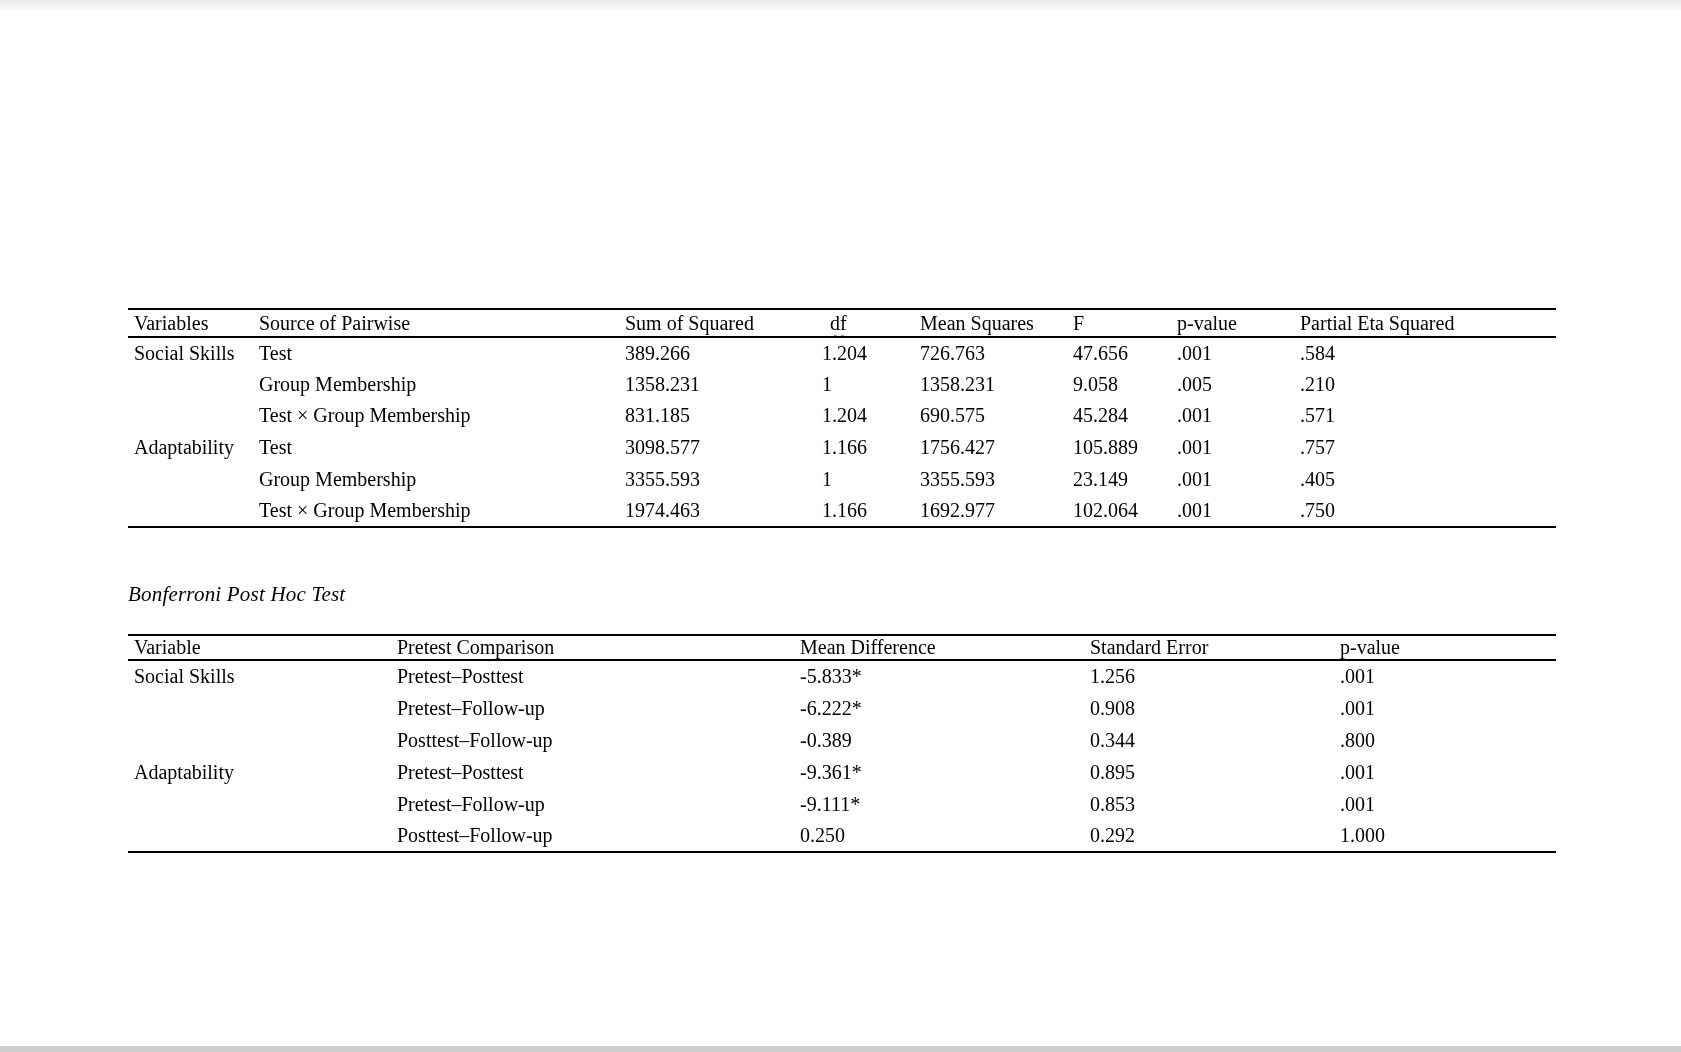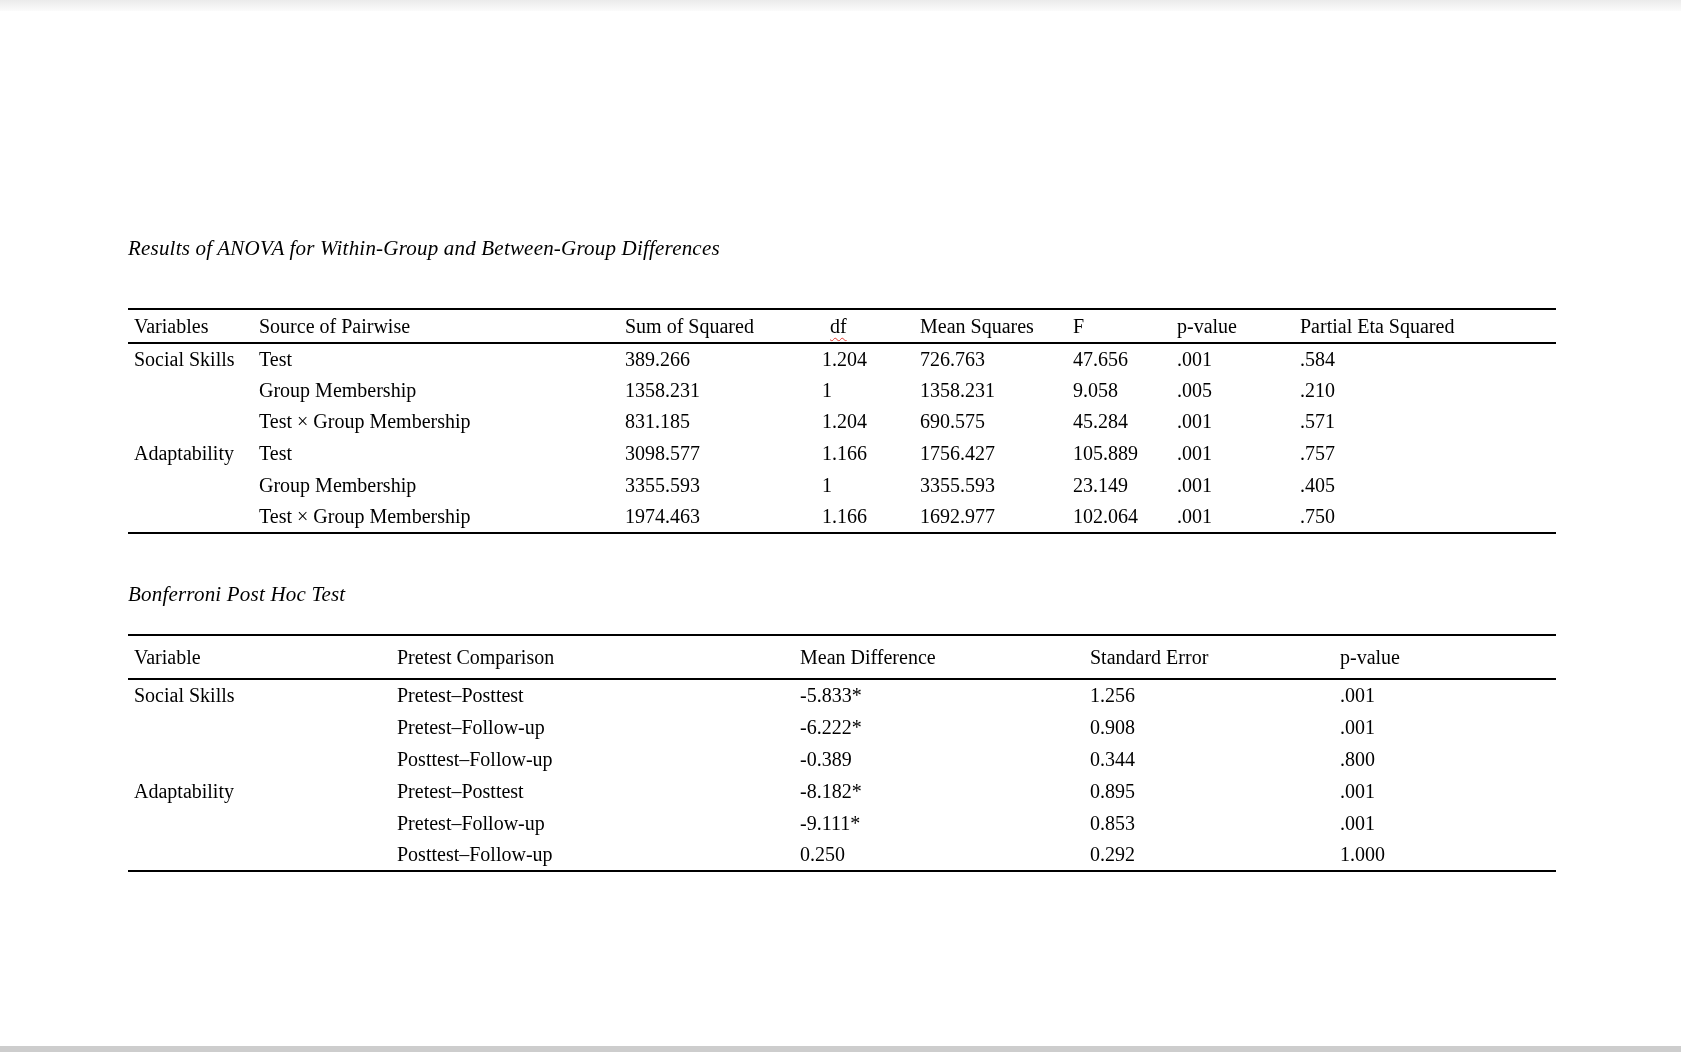--- a/index.html
+++ b/index.html
@@ -26,23 +26,23 @@
   #title2 { top:571px; }
   table {
     position:absolute; left:128px;
     border-collapse:collapse; table-layout:fixed;
     width:1428px; font-size:20px;
     border-top:2px solid #000; border-bottom:2px solid #000;
   }
   #table1 { top:297px; }
   #table2 { top:623px; }
   thead tr { border-bottom:2px solid #000; }
-  #table1 thead tr { height:34px; }
+  #table1 thead tr { height:28px; }
   #table1 tbody tr { height:31.6px; }
-  #table2 thead tr { height:44px; }
+  #table2 thead tr { height:25px; }
   #table2 tbody tr { height:32px; }
   th, td {
     font-weight:normal; text-align:left; vertical-align:middle;
     padding:0; white-space:nowrap; overflow:hidden;
   }
   th:first-child, td:first-child { padding-left:6px; }
   .squiggle {
     text-decoration-line:underline;
     text-decoration-style:wavy;
     text-decoration-color:#e03c31;
@@ -51,21 +51,20 @@
     margin-left:8px;
   }
 </style>
 </head>
 <body>
 
 <div class="top-edge"></div>
 
 <div style="position:absolute; inset:11px 0 6px 0;">
 
-  <div id="title1" class="doc-title">Results of ANOVA for Within-Group and Between-Group Differences</div>
 
   <table id="table1">
     <colgroup>
       <col style="width:131px">
         <col style="width:366px">
         <col style="width:197px">
         <col style="width:98px">
       <col style="width:153px">
         <col style="width:104px">
         <col style="width:123px">
@@ -184,21 +183,21 @@
       <tr>
         <td></td>
         <td>Posttest–Follow-up</td>
         <td>-0.389</td>
         <td>0.344</td>
         <td>.800</td>
       </tr>
       <tr>
         <td>Adaptability</td>
         <td>Pretest–Posttest</td>
-        <td>-8.182*</td>
+        <td>-9.361*</td>
         <td>0.895</td>
         <td>.001</td>
       </tr>
       <tr>
         <td></td>
         <td>Pretest–Follow-up</td>
         <td>-9.111*</td>
         <td>0.853</td>
         <td>.001</td>
       </tr>

